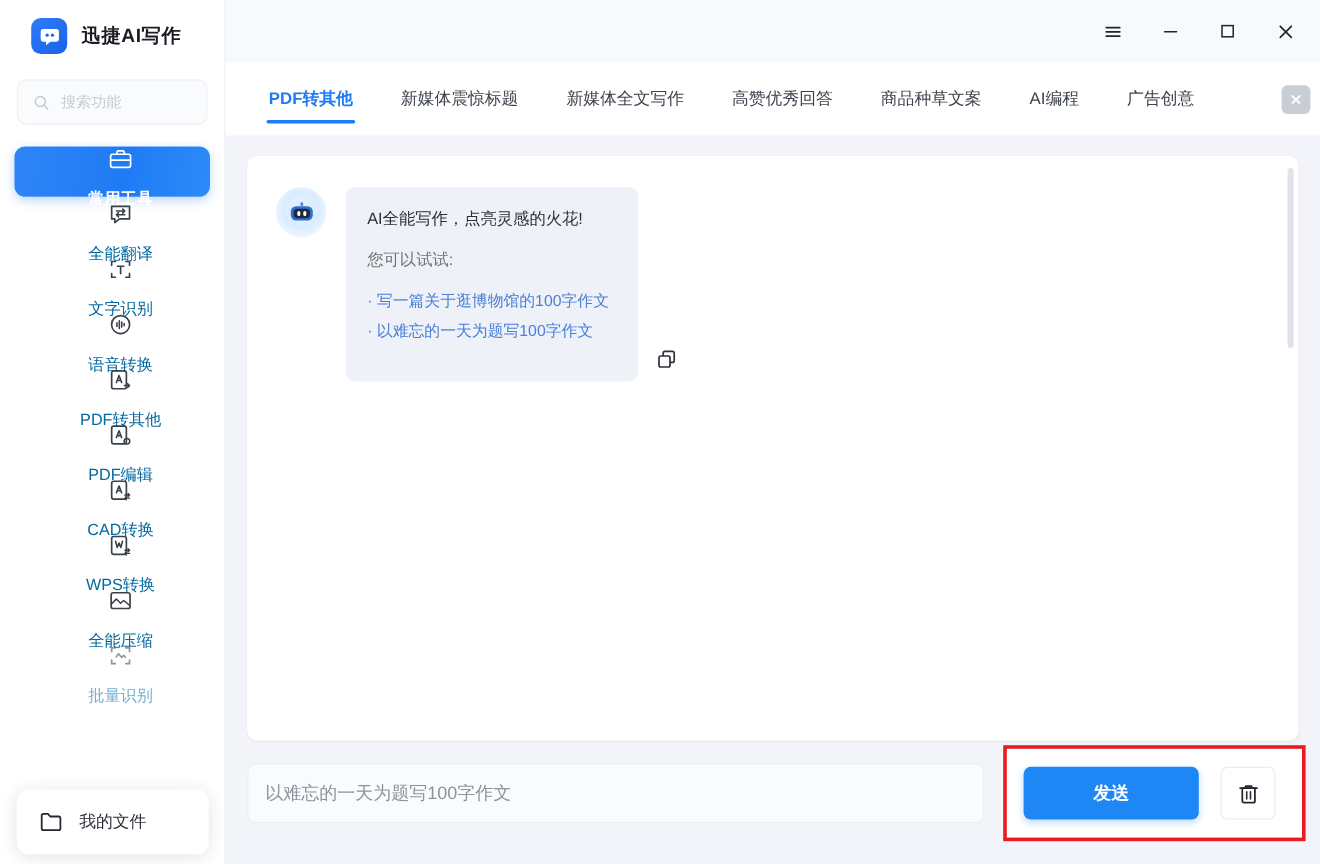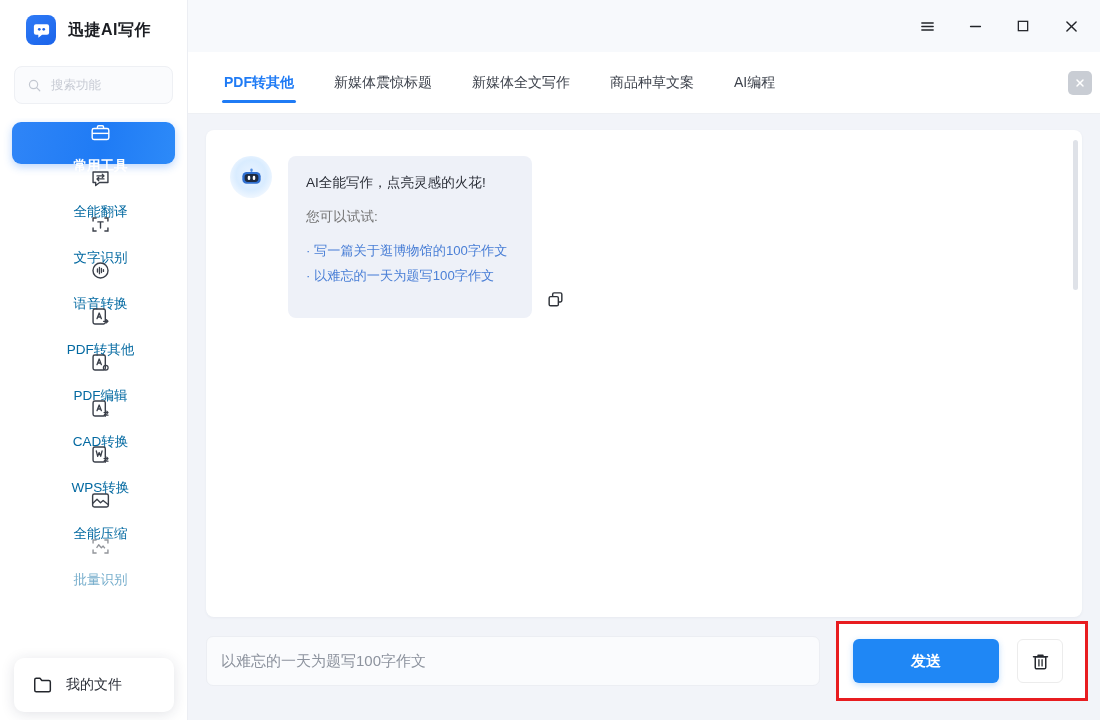--- a/index.html
+++ b/index.html
@@ -355,24 +355,30 @@
     <div class="tab active">
         <span>PDF转其他</span>
       </div>
     <div class="tab">
         <span>新媒体震惊标题</span>
       </div>
     <div class="tab">
         <span>新媒体全文写作</span>
       </div>
     <div class="tab">
+        <span>高赞优秀回答</span>
+      </div>
+    <div class="tab">
         <span>商品种草文案</span>
       </div>
     <div class="tab">
         <span>AI编程</span>
+      </div>
+    <div class="tab">
+        <span>广告创意</span>
       </div>
     <div class="tab-close">
       <svg width="12" height="12" viewBox="0 0 24 24">
         <g stroke="#ffffff" stroke-width="3" stroke-linecap="round">
           <line x1="6" y1="6" x2="18" y2="18"></line>
             <line x1="18" y1="6" x2="6" y2="18"></line>
         </g>
       </svg>
     </div>
   </div>

